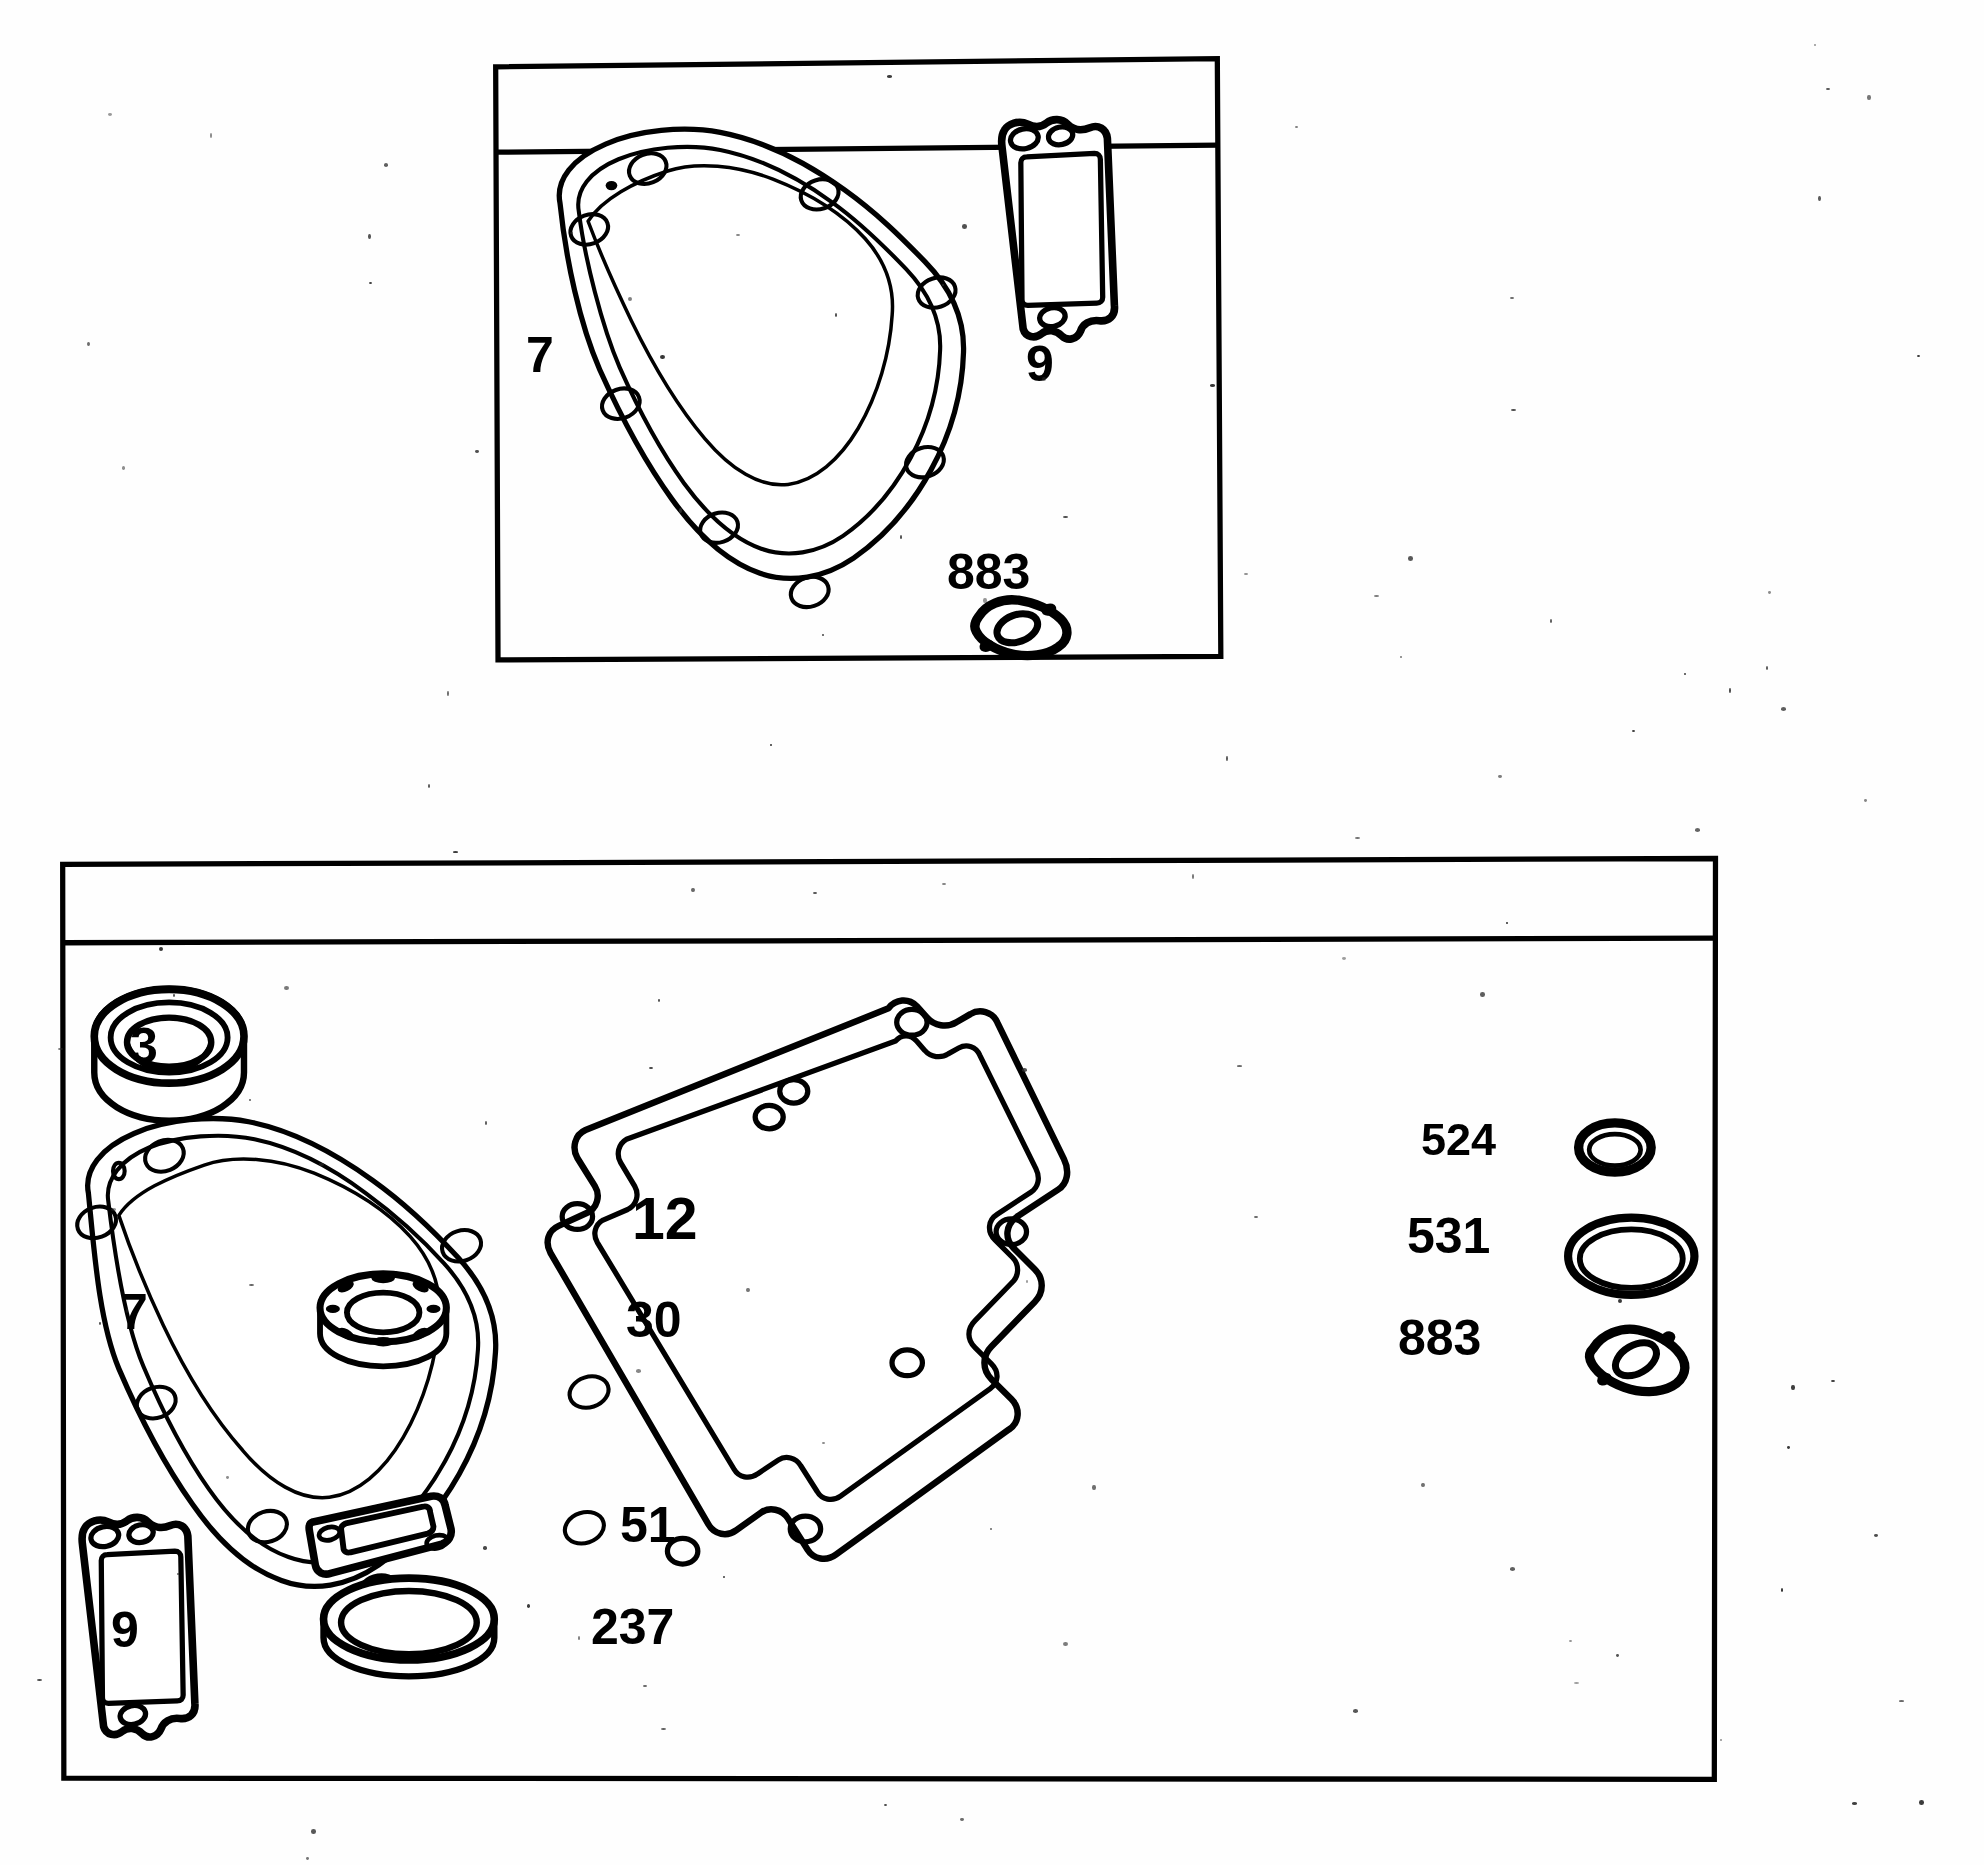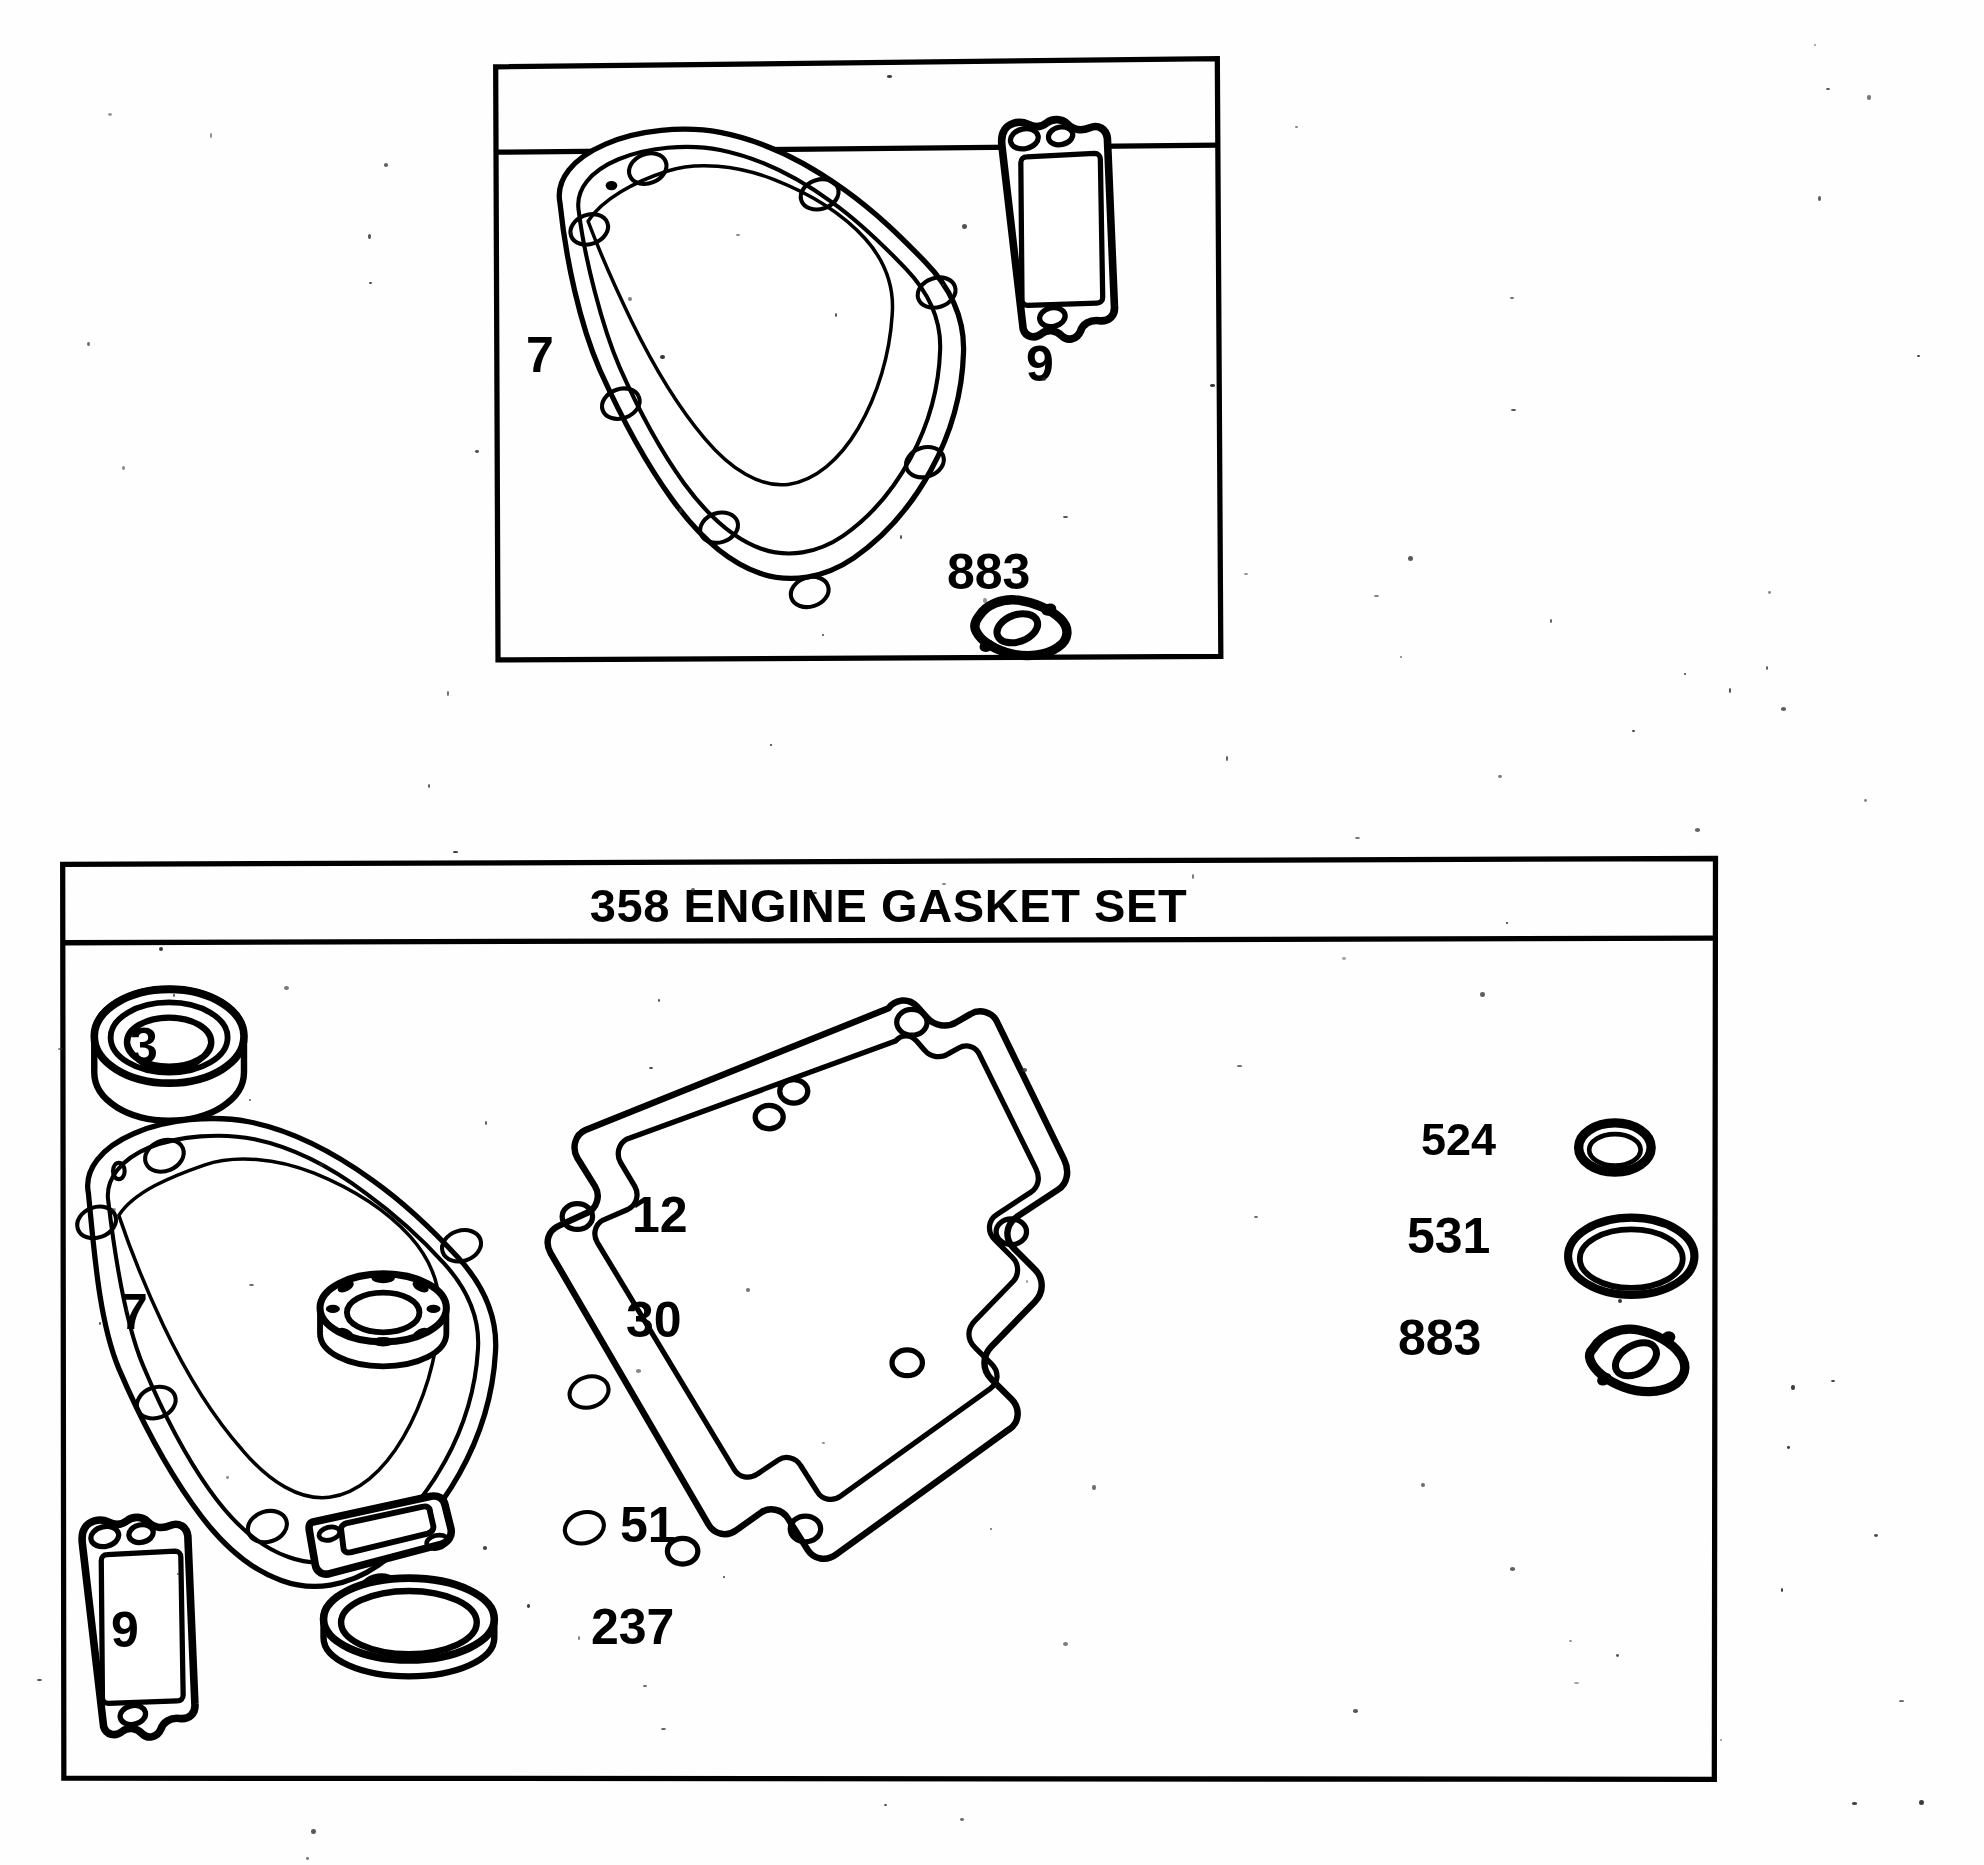--- a/index.html
+++ b/index.html
@@ -80,21 +80,21 @@
     width: 1661px;
     font-size: 47px;
   }
   .lbl-7-top   { left: 526px;  top: 330px;  font-size: 50px; }
   .lbl-9-top   { left: 1026px; top: 339px;  font-size: 50px; }
   .lbl-883-top { left: 947px; top: 547px;  font-size: 50px; }
 
   .lbl-3-eng   { left: 130px;  top: 1021px; font-size: 50px; }
   .lbl-7-eng   { left: 120px;  top: 1287px; font-size: 50px; }
   .lbl-9-eng   { left: 111px;  top: 1605px; font-size: 50px; }
-  .lbl-12-eng  { left: 632px; top: 1190px; font-size: 50px; }
+  .lbl-12-eng  { left: 632px; top: 1190px; font-size: 59px; }
   .lbl-20-eng  { left: 626px; top: 1295px; font-size: 50px; }
   .lbl-51-eng  { left: 620px; top: 1500px; font-size: 50px; }
   .lbl-163-eng { left: 591px; top: 1602px; font-size: 50px; }
   .lbl-524-eng { left: 1421px; top: 1117px; font-size: 45px; }
   .lbl-842-eng { left: 1407px; top: 1211px; font-size: 50px; }
   .lbl-883-eng { left: 1398px; top: 1313px; font-size: 50px; }
 
   svg .ln {
     fill: none;
     stroke: #000;
@@ -487,21 +487,20 @@
           C 2788 874 2782 896 2760 908
           C 2738 920 2706 920 2678 910
           C 2648 900 2626 880 2620 864
           C 2616 854 2620 848 2626 842 Z"></path>
         <ellipse class="ln" stroke-width="12" cx="2698" cy="862" rx="38" ry="24" transform="rotate(-30 2698 862)" fill="#fff"></ellipse>
         <ellipse cx="2752" cy="826" rx="14" ry="11" fill="#000" transform="rotate(-30 2752 826)"></ellipse>
         <ellipse cx="2644" cy="896" rx="13" ry="10" fill="#000" transform="rotate(-30 2644 896)"></ellipse>
       </g>
     </svg>
 
-    <div class="panel-title">358 ENGINE GASKET SET</div>
   </div>
 
   <div class="part-label lbl-3-eng">3</div>
   <div class="part-label lbl-7-eng">7</div>
   <div class="part-label lbl-9-eng">9</div>
   <div class="part-label lbl-12-eng">12</div>
   <div class="part-label lbl-20-eng">30</div>
   <div class="part-label lbl-51-eng">51</div>
   <div class="part-label lbl-163-eng">237</div>
   <div class="part-label lbl-524-eng">524</div>

